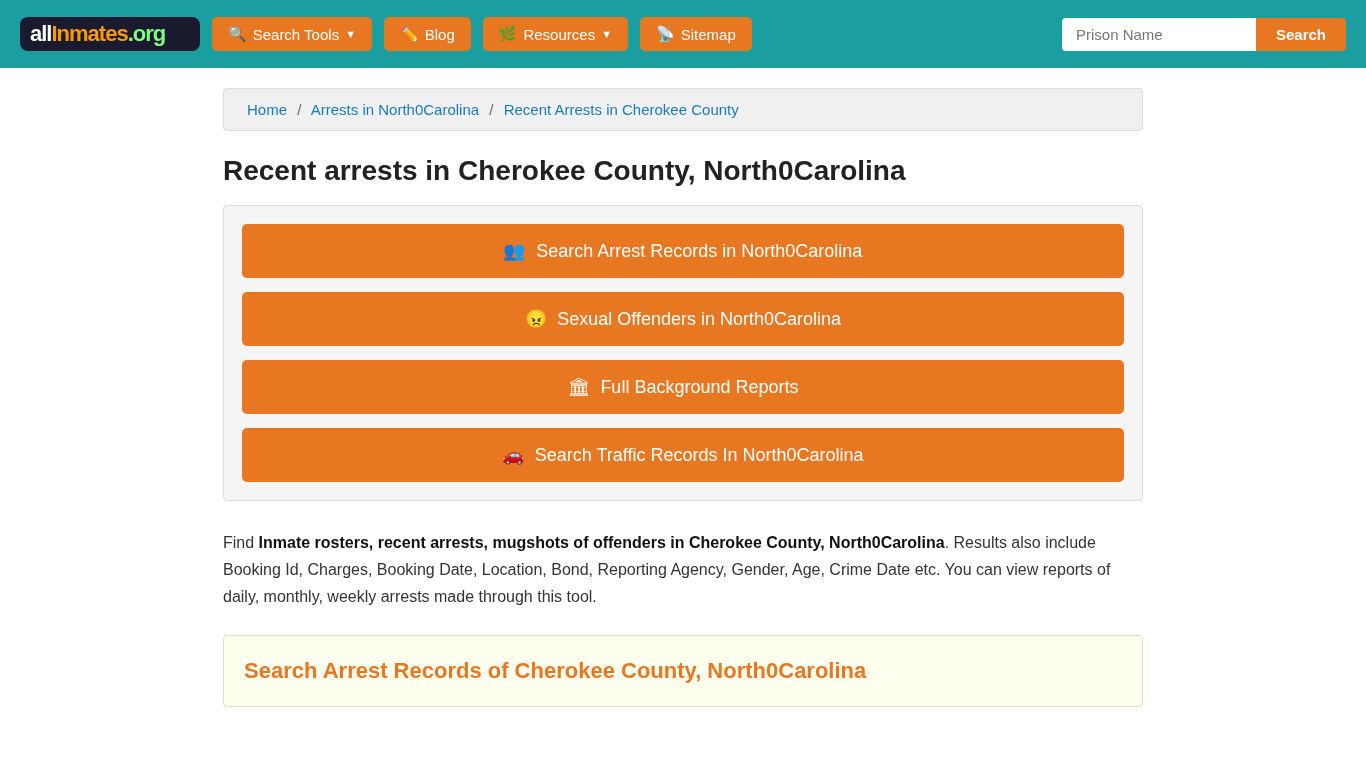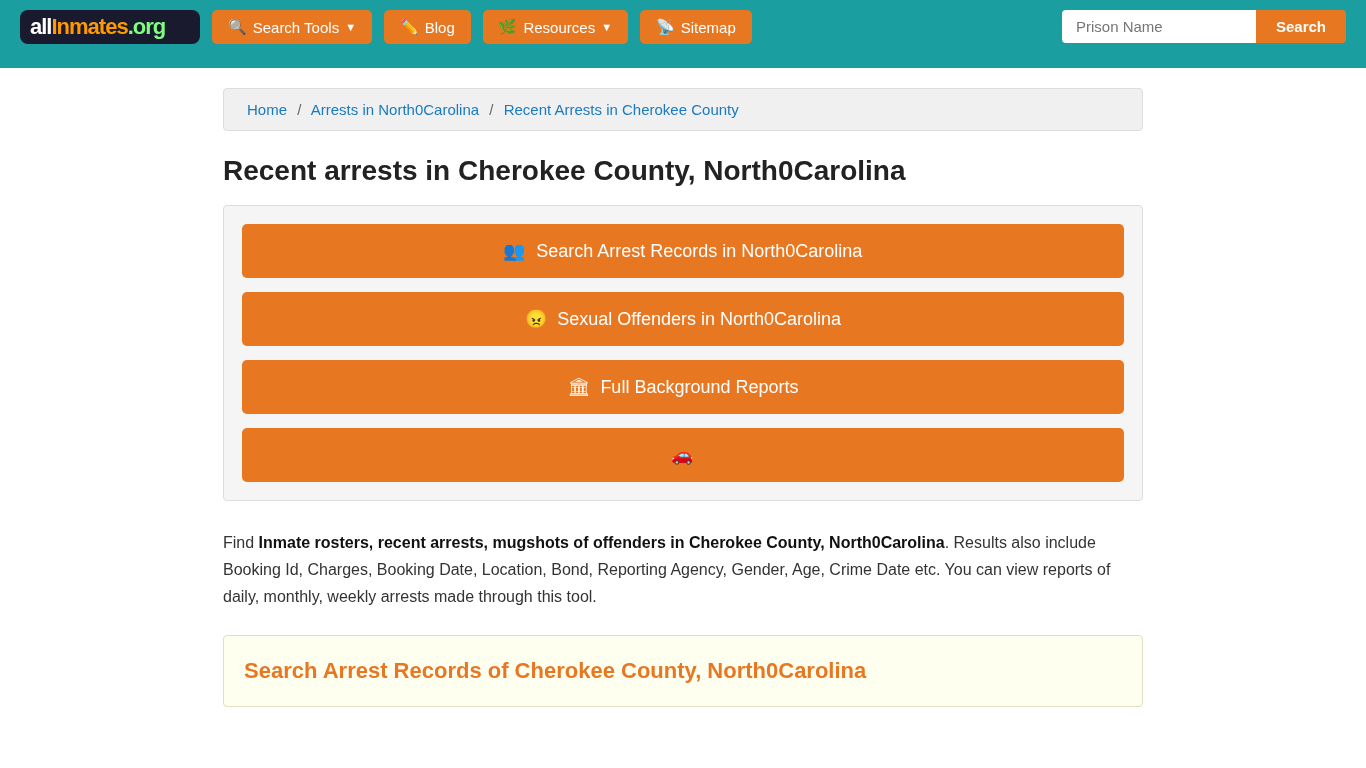--- a/index.html
+++ b/index.html
@@ -3,21 +3,21 @@
   <meta charset="utf-8">
   <style>
     * { box-sizing: border-box; margin: 0; padding: 0; }
     body { font-family: Arial, sans-serif; background: #fff; font-size: 16px; color: #333; }
 
     
     .header {
       background-color: #1a9ea0;
       padding: 10px 20px;
       display: flex;
-      align-items: flex-start;
+      align-items: center;
       gap: 12px;
       height: 68px;
     }
     .logo {
       background: #1a1a2e;
       border-radius: 8px;
       padding: 4px 10px;
       display: flex;
       align-items: center;
       font-size: 22px;
@@ -219,20 +219,21 @@
       <span>Sexual Offenders in North0Carolina</span>
     </button>
 
     <button class="orange-btn">
       <span>🏛</span>
       <span>Full Background Reports</span>
     </button>
 
     <button class="orange-btn">
       <span>🚗</span>
+      <span>Search Traffic Records In North0Carolina</span>
     </button>
 
   </div>
 
   <p class="description">
     <span>Find </span><b>Inmate rosters, recent arrests, mugshots of offenders in Cherokee County, North0Carolina</b><span>. Results also include Booking Id, Charges, Booking Date, Location, Bond, Reporting Agency, Gender, Age, Crime Date etc. You can view reports of daily, monthly, weekly arrests made through this tool.</span>
   </p>
 
   <div class="bottom-section">
     <div class="bottom-section-title">Search Arrest Records of Cherokee County, North0Carolina</div>

